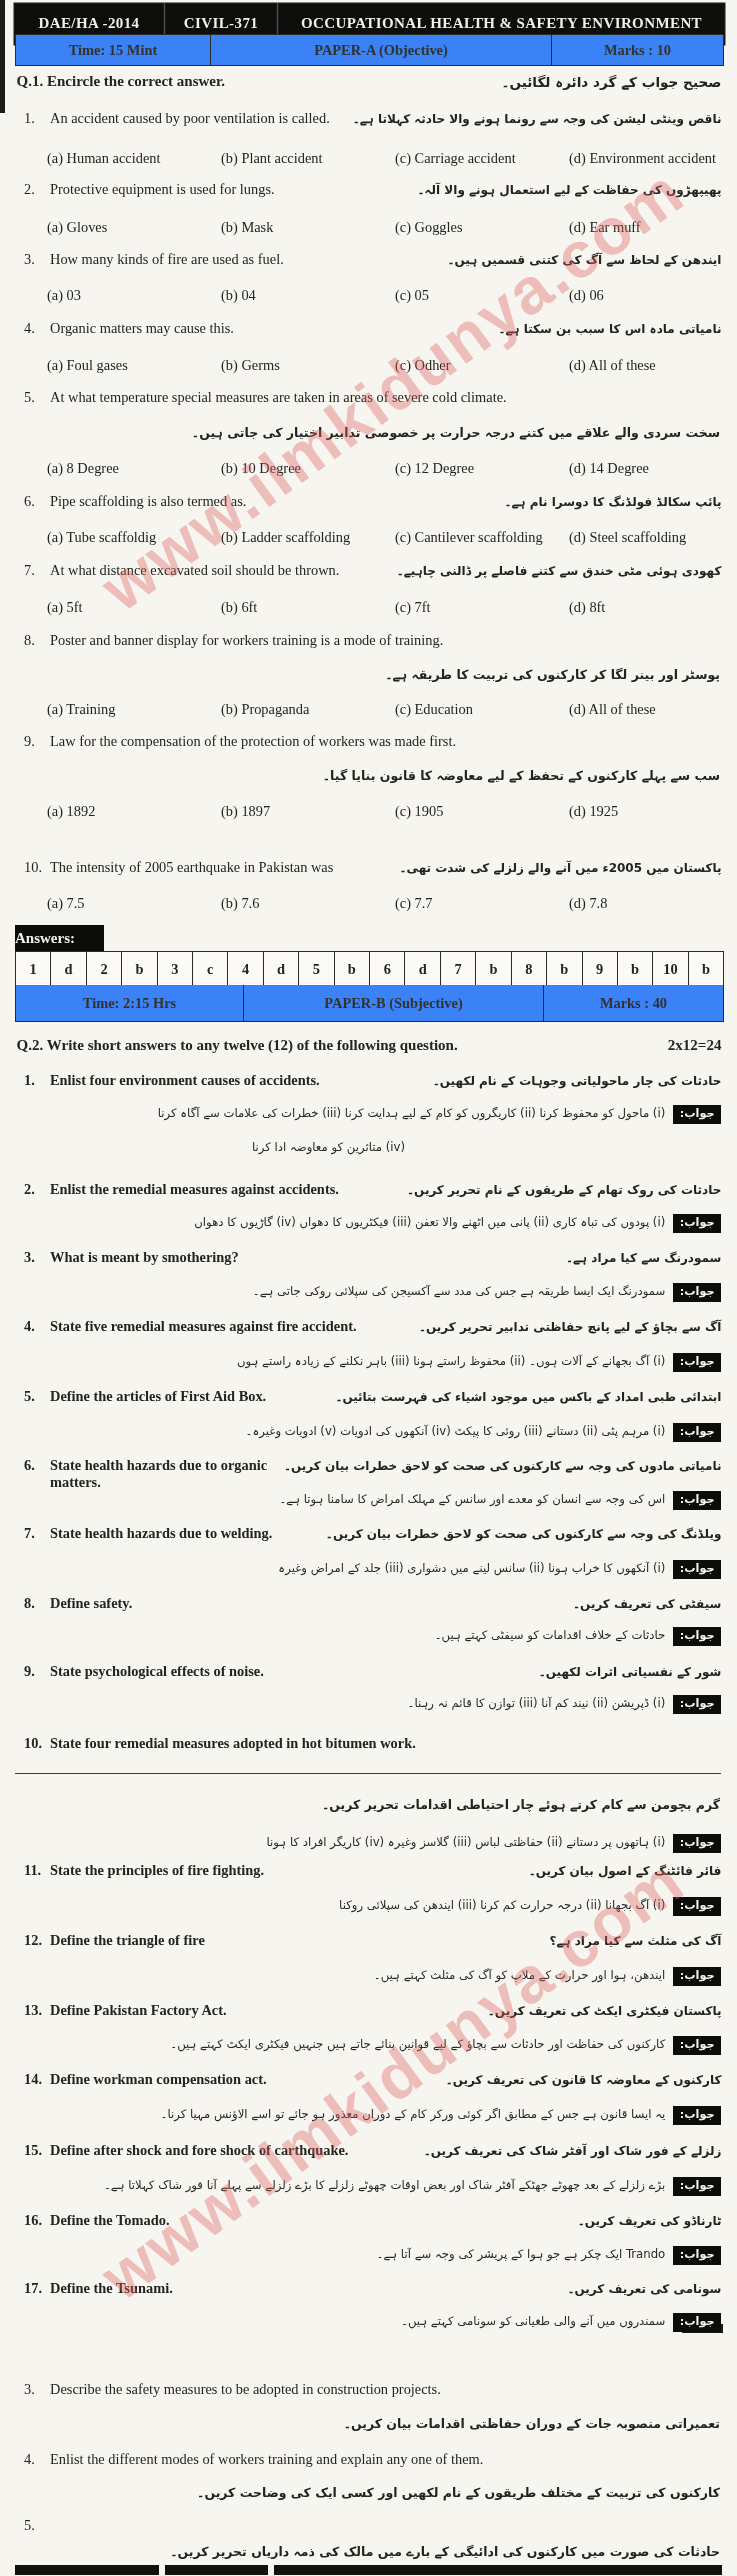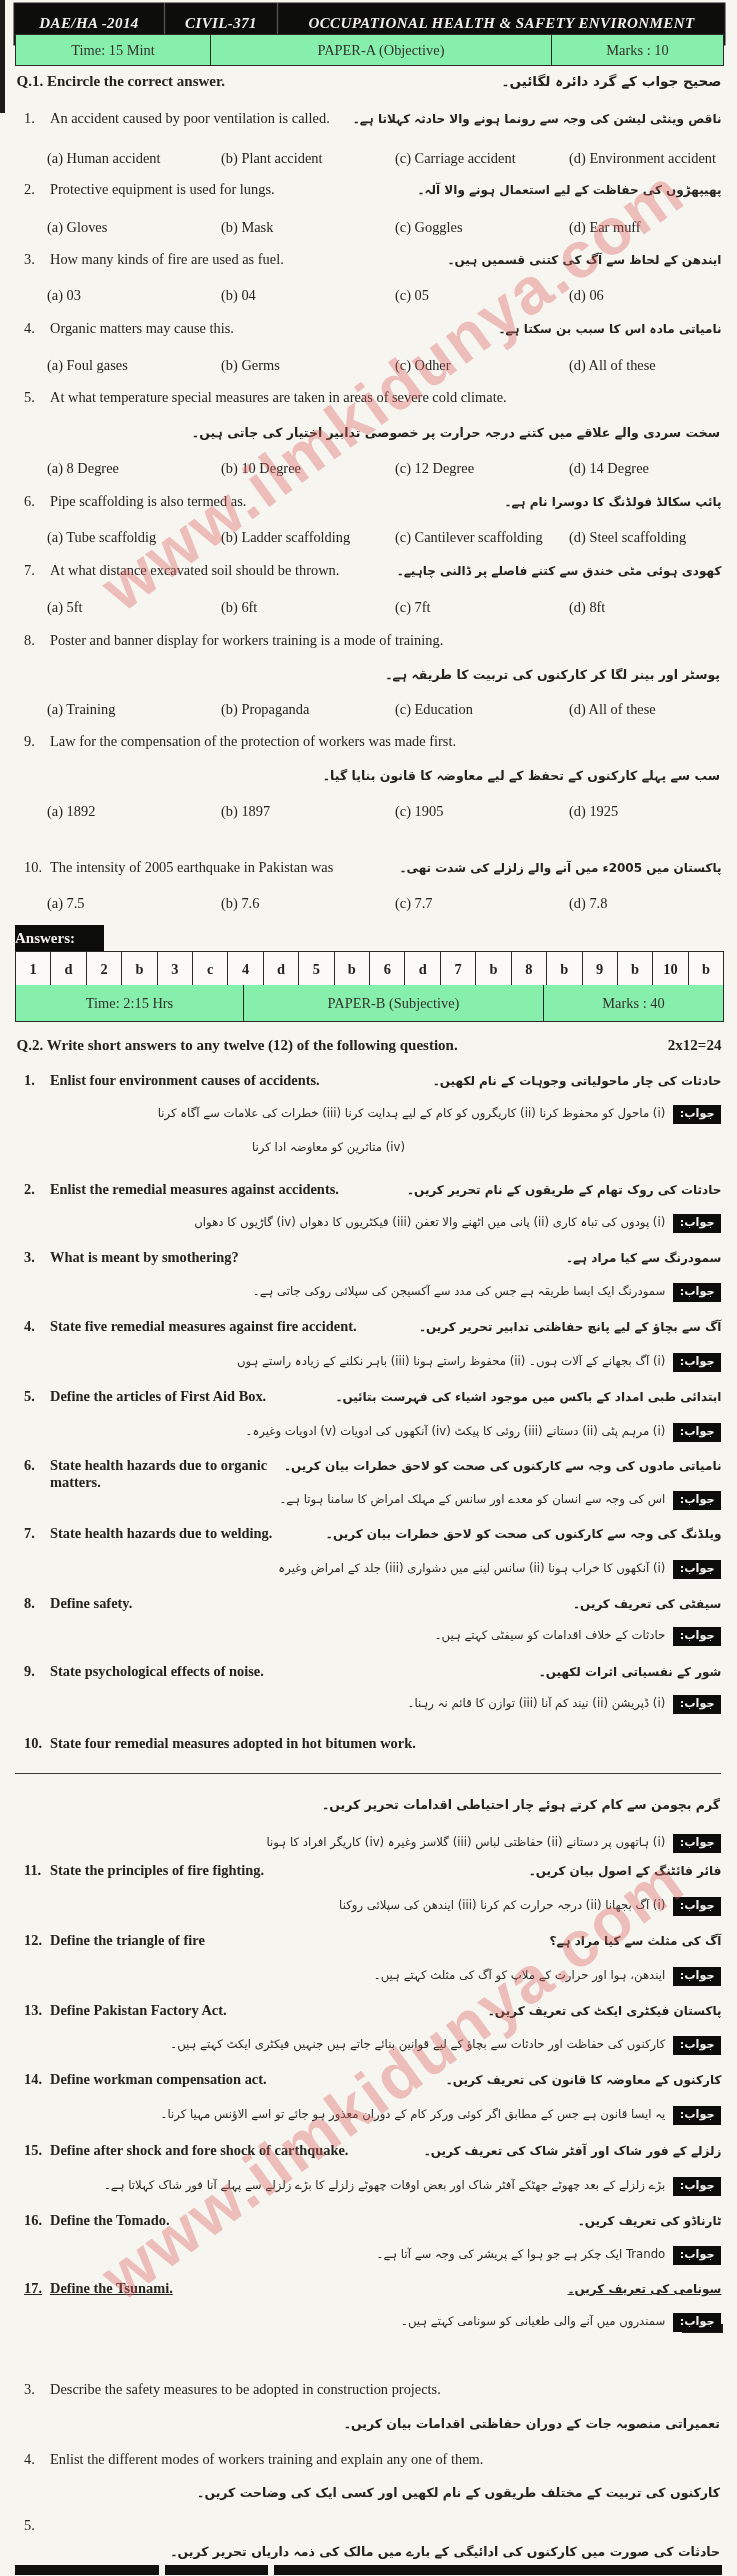--- a/index.html
+++ b/index.html
@@ -2,39 +2,39 @@
 <html style="font-size:12px"><head>
 <meta charset="utf-8">
 <style>
   html,body{margin:0;padding:0;background:#dddad4;}
   .page{
     position:relative;width:738px;height:2576px;margin:0 auto;
     background:#f7f5f0;overflow:hidden;
     font-family:"Liberation Serif",serif;color:#24241f;
   }
   
-  .hdr1{position:absolute;left:15px;top:3.8px;width:709px;height:40px;display:flex;gap:3px;font-style:italic;}
+  .hdr1{position:absolute;left:15px;top:3.8px;width:709px;height:40px;display:flex;gap:3px;}
   .hdr1 .cell{
     background:#0d0d0c;color:#f0efec;font-weight:bold;font-size:15px;
     display:flex;align-items:center;justify-content:center;letter-spacing:0.4px;
     box-shadow:0 0 0 1.5px #1a1a1a;
   }
   .hdr1 .c1{width:148px;} .hdr1 .c2{width:110px;} .hdr1 .c3{flex:1;}
   .hdr2,.pbrow{
     position:absolute;left:15px;width:707px;display:flex;
-    border:1.5px solid #2a2a28;background:#86efac;
+    border:1.5px solid #2a2a28;background:#3b82f6;font-weight:bold;
   }
   .hdr2{top:34px;height:30px;}
   .hdr2 .cell,.pbrow .cell{
     display:flex;align-items:center;justify-content:center;
     font-size:14.4px;border-right:1.5px solid #2a2a28;color:#33332e;
   }
   .hdr2 .c1{width:194px;} .hdr2 .c2{width:340px;} .hdr2 .c3{flex:1;border-right:none;}
   
-  .rowline{position:absolute;left:16.6px;right:16.6px;display:flex;align-items:flex-start;}
+  .rowline{position:absolute;left:16.6px;right:16.6px;display:flex;align-items:flex-end;}
   .qhead-en{font-weight:bold;font-size:15px;}
   .qhead-marks{margin-left:auto;font-weight:bold;font-size:15px;}
   .urdu{font-family:"DejaVu Sans",sans-serif;direction:rtl;unicode-bidi:embed;}
   .qhead-ur{margin-left:auto;font-size:13.6px;font-weight:bold;}
   .qline{position:absolute;left:24px;right:16.6px;display:flex;align-items:baseline;}
   .qno{width:26px;flex:0 0 26px;font-size:14.4px;}
   .qen{font-size:14.4px;}
   .qur{margin-left:auto;font-size:12px;font-weight:bold;white-space:nowrap;}
   .urline{position:absolute;left:24px;right:18px;text-align:right;font-size:12.5px;font-weight:bold;}
   .opts{
@@ -345,21 +345,21 @@
         <span class="qen">Define after shock and fore shock of carthquake.</span>
         <span class="qur urdu" dir="rtl">زلزلے کے فور شاک اور آفٹر شاک کی تعریف کریں۔</span>
       </div>
       <div class="ansline" dir="rtl" style="top: 2177px;"><span class="jawab urdu">جواب:</span><span class="anstext">بڑے زلزلے کے بعد چھوٹے جھٹکے آفٹر شاک اور بعض اوقات چھوٹے زلزلے کا بڑے زلزلے سے پہلے آنا فور شاک کہلاتا ہے۔</span></div>
       <div class="qline sq" style="top: 2212px; justify-content: center;">
         <span class="qno">16.</span>
         <span class="qen">Define the Tomado.</span>
         <span class="qur urdu" dir="rtl">ٹارناڈو کی تعریف کریں۔</span>
       </div>
       <div class="ansline" dir="rtl" style="top: 2246px;"><span class="jawab urdu">جواب:</span><span class="anstext">Trando ایک چکر ہے جو ہوا کے پریشر کی وجہ سے آتا ہے۔</span></div>
-      <div class="qline sq" style="top: 2280px; text-decoration: underline;">
+      <div class="qline sq" style="top: 2280px;">
         <span class="qno">17.</span>
         <span class="qen">Define the Tsunami.</span>
         <span class="qur urdu" dir="rtl">سونامی کی تعریف کریں۔</span>
       </div>
       <div class="ansline" dir="rtl" style="top: 2313px;"><span class="jawab urdu">جواب:</span><span class="anstext">سمندروں میں آنے والی طغیانی کو سونامی کہتے ہیں۔</span></div>
     </div>
 
   <div class="divider" style="top:1773px;"></div>
 
   <div id="longs-root">

